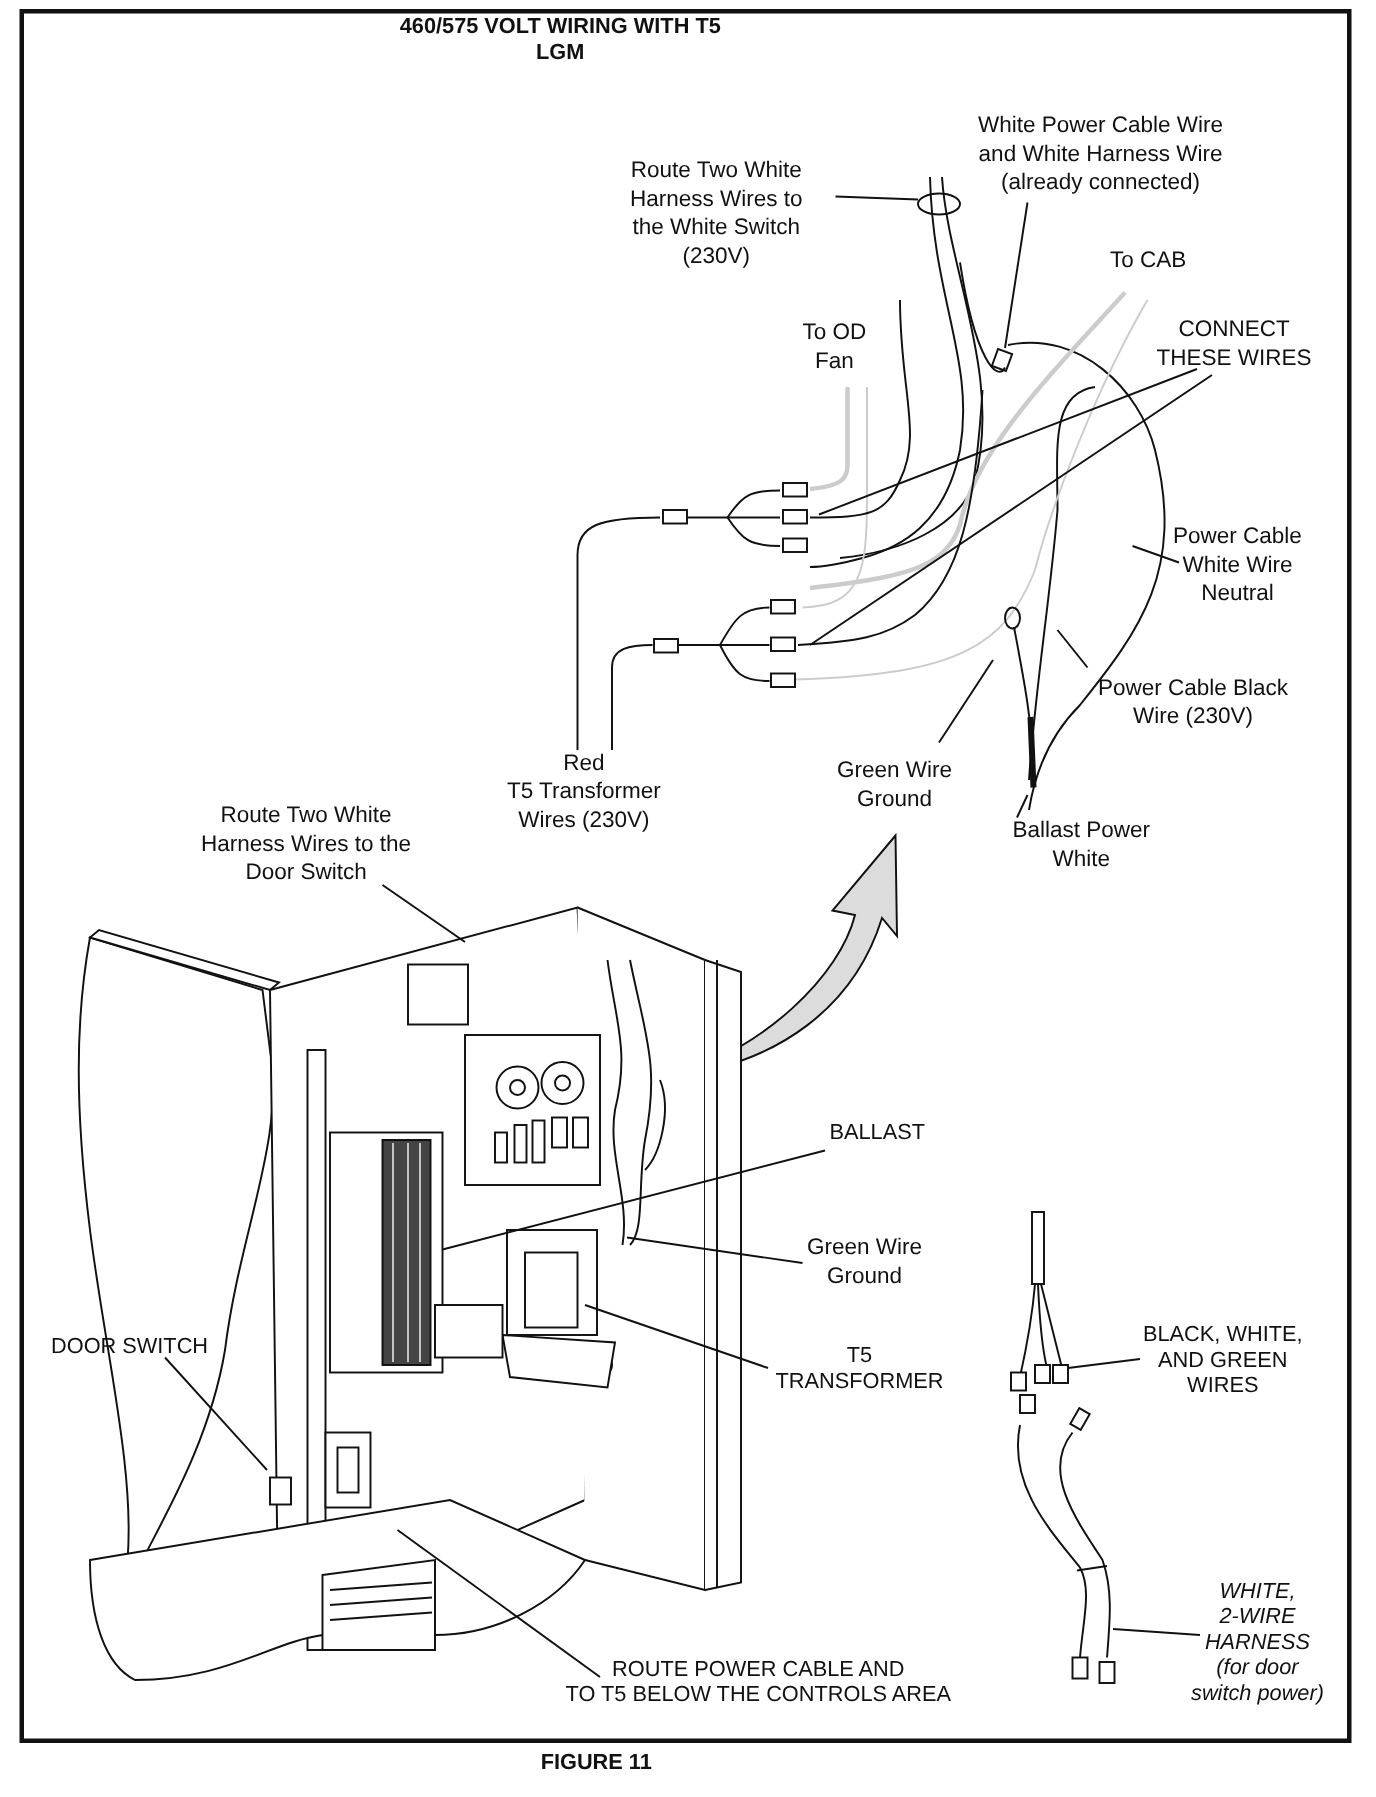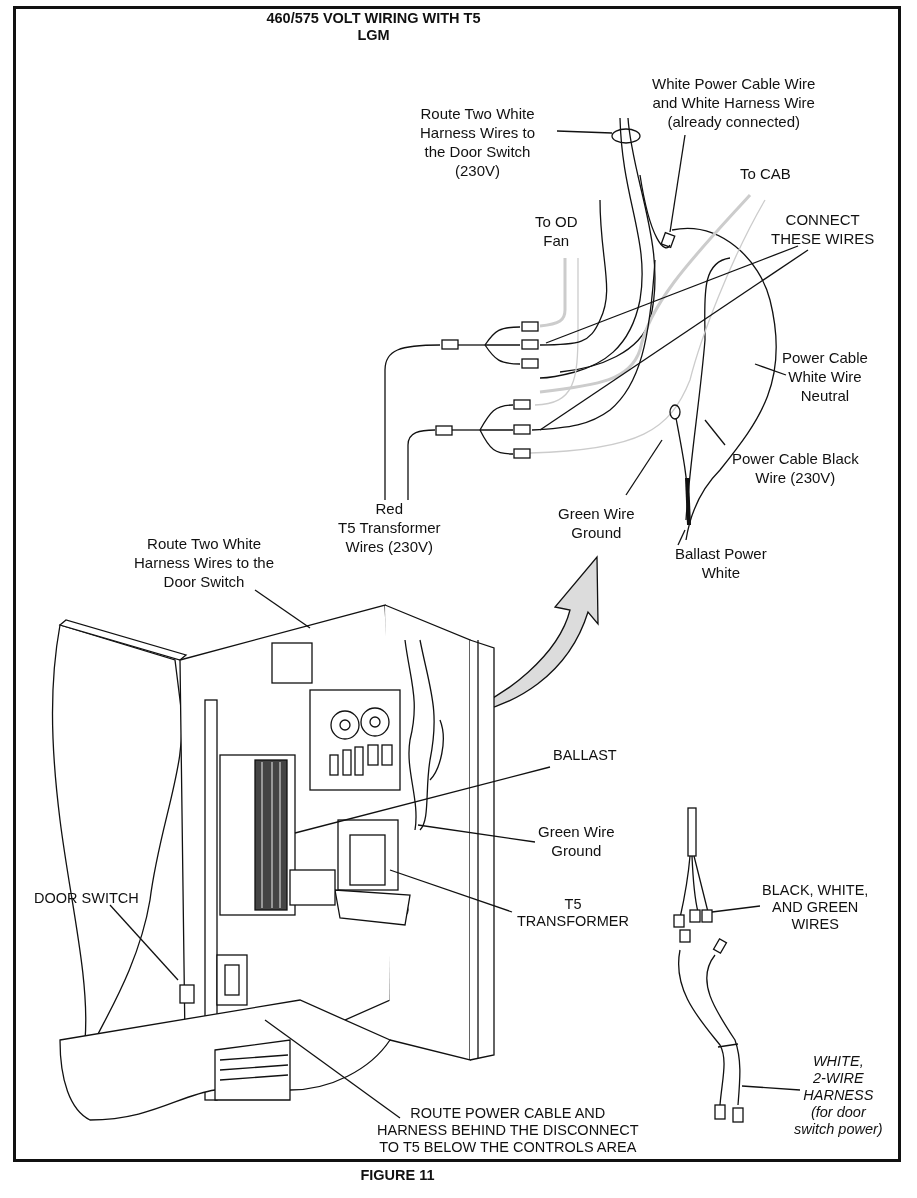--- a/index.html
+++ b/index.html
@@ -164,21 +164,21 @@
     <rect x="715" y="1105" width="10" height="14" fill="#fff"></rect>
     <rect x="733" y="1108" width="10" height="14" fill="#fff"></rect>
     <line x1="760" y1="906" x2="712" y2="912"></line>
     <line x1="800" y1="1090" x2="742" y2="1086"></line>
   </g>
 </svg>
 
 <div class="lbl" style="left:420px; top:104px;">
   <div>Route Two White</div>
   <div>Harness Wires to</div>
-  <div>the Door Switch</div>
+  <div>the White Switch</div>
   <div>(230V)</div>
 </div>
 
 <div class="lbl" style="left:652px; top:74px;">
   <div>White Power Cable Wire</div>
   <div>and White Harness Wire</div>
   <div>(already connected)</div>
 </div>
 
 <div class="lbl" style="left:740px; top:164px;">
@@ -255,17 +255,16 @@
 <div class="lbl caps" style="left:794px; top:1053px;font-style:italic;">
   <div>WHITE,</div>
   <div>2-WIRE</div>
   <div>HARNESS</div>
   <div>(for door</div>
   <div>switch power)</div>
 </div>
 
 <div class="lbl caps" style="left:377px; top:1105px;">
   <div>ROUTE POWER CABLE AND</div>
-  <div>HARNESS BEHIND THE DISCONNECT</div>
   <div>TO T5 BELOW THE CONTROLS AREA</div>
 </div>
 
 <div class="figcap">FIGURE 11</div>
 
 </body></html>

